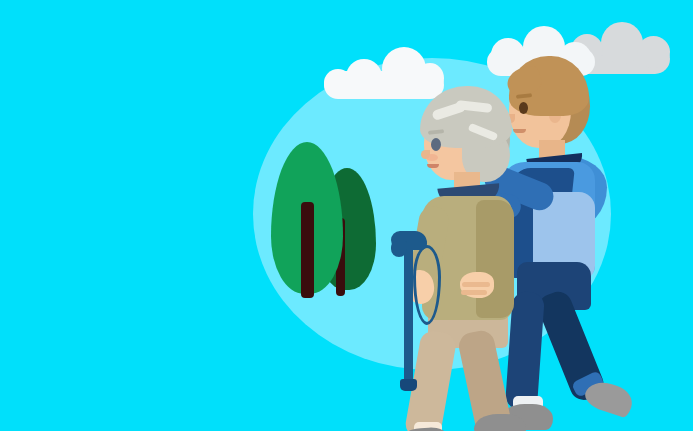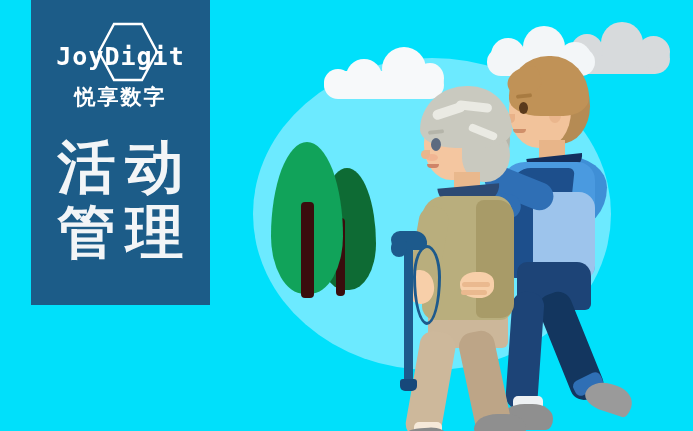--- a/index.html
+++ b/index.html
@@ -340,31 +340,14 @@
 
     <div id="cane">
       <div class="cane-strap"></div>
       <div class="cane-shaft"></div>
       <div class="cane-grip"></div>
       <div class="cane-grip2"></div>
       <div class="cane-tip"></div>
     </div>
   </div>
 
-  <div id="panel">
-
-    <div id="logo-block">
-      <div id="hex">
-        <svg width="62" height="60" viewBox="0 0 62 60" aria-hidden="true">
-          <polygon points="17,2 45,2 60,30 45,58 17,58 2,30" fill="none" stroke="#ffffff" stroke-width="2.4"></polygon>
-        </svg>
-      </div>
-      <div class="logo-word">JoyDigit</div>
-      <div class="logo-cn">悦享数字</div>
-    </div>
-
-    <div id="title-block">
-      <div class="title-line">活动</div>
-      <div class="title-line">管理</div>
-    </div>
-  </div>
 
 </div>
 
 </body></html>

